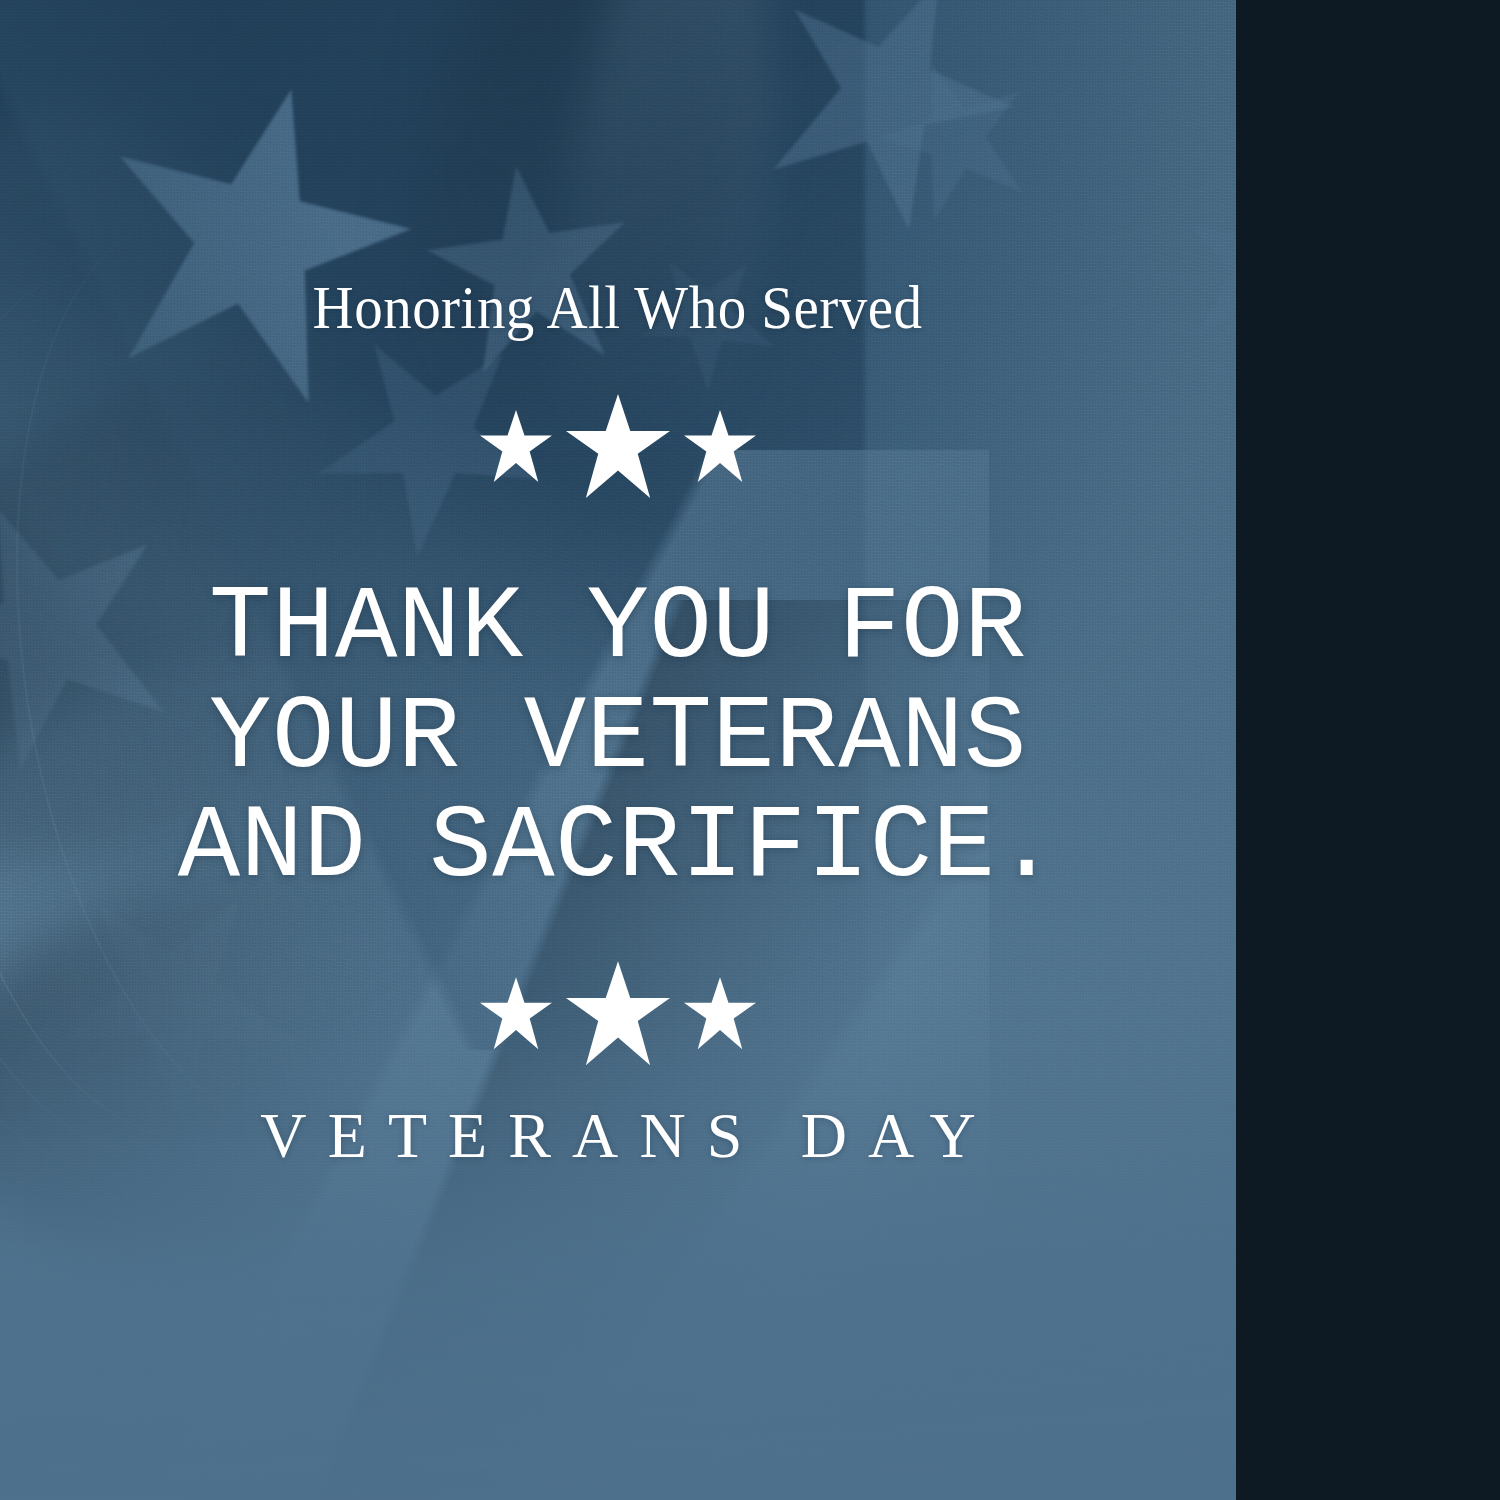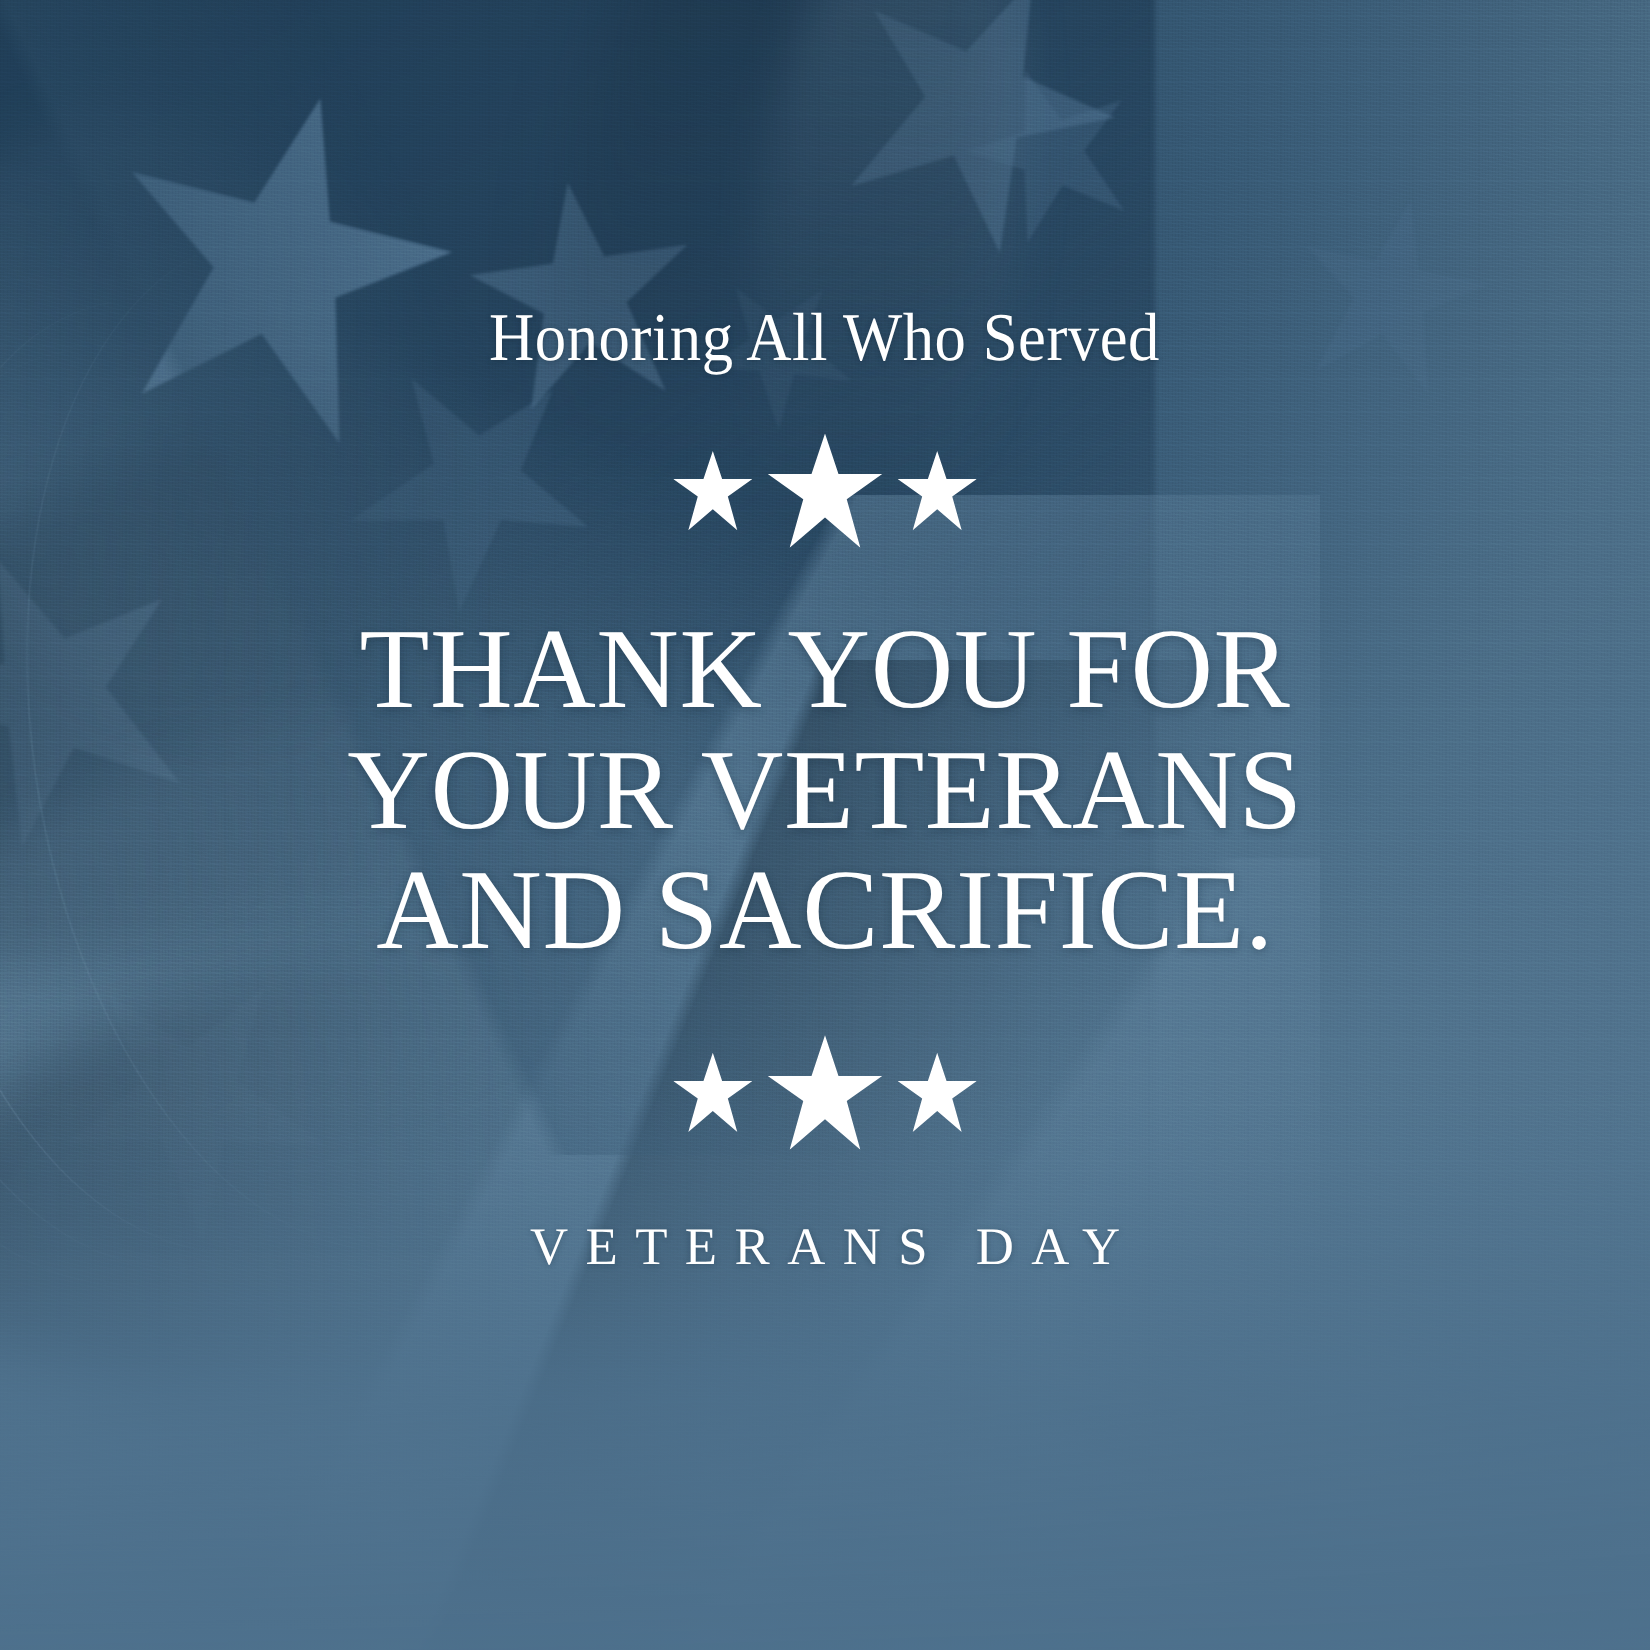--- a/index.html
+++ b/index.html
@@ -3,21 +3,21 @@
 <meta charset="utf-8">
 <title>Veterans Day Tribute</title>
 <style>
   html, body {
     margin: 0;
     padding: 0;
     background: #0d1a24;
   }
   .poster {
     position: relative;
-    width: 1500px;
+    width: 1236px;
     height: 1500px;
     overflow: hidden;
     font-family: "Liberation Serif", "DejaVu Serif", serif;
     background: #1d4ed8;
   }
 
   
   .bg-base {
     position: absolute;
     inset: 0;
@@ -186,32 +186,33 @@
   .star-row.bottom { margin-top: 58px; }
 
   .dstar {
     background: #ffffff;
     clip-path: polygon(50% 0%, 61.8% 35.5%, 100% 35.5%, 69% 57.5%, 80.9% 100%, 50% 73.5%, 19.1% 100%, 31% 57.5%, 0% 35.5%, 38.2% 35.5%);
   }
   .dstar.sm { width: 72px; height: 72px; }
   .dstar.lg { width: 104px; height: 104px; }
 
   .headline {
-    margin-top: 56px;
+    margin-top: 76px;
     font-size: 104px;
     line-height: 1.055;
     letter-spacing: 0.5px;
     font-weight: 400;
     text-shadow: 0 2px 8px rgba(18,36,52,0.3);
+    font-family: Liberation Mono, monospace;
   }
   .headline .ln { display: block; white-space: nowrap; }
 
   .footer {
-    margin-top: 61px;
-    font-size: 48px;
+    margin-top: 34px;
+    font-size: 64px;
     letter-spacing: 0.33em;
     text-indent: 0.33em;
     font-weight: 400;
     white-space: nowrap;
     text-shadow: 0 1px 6px rgba(18,36,52,0.3);
   }
 </style>
 </head>
 <body>
 

